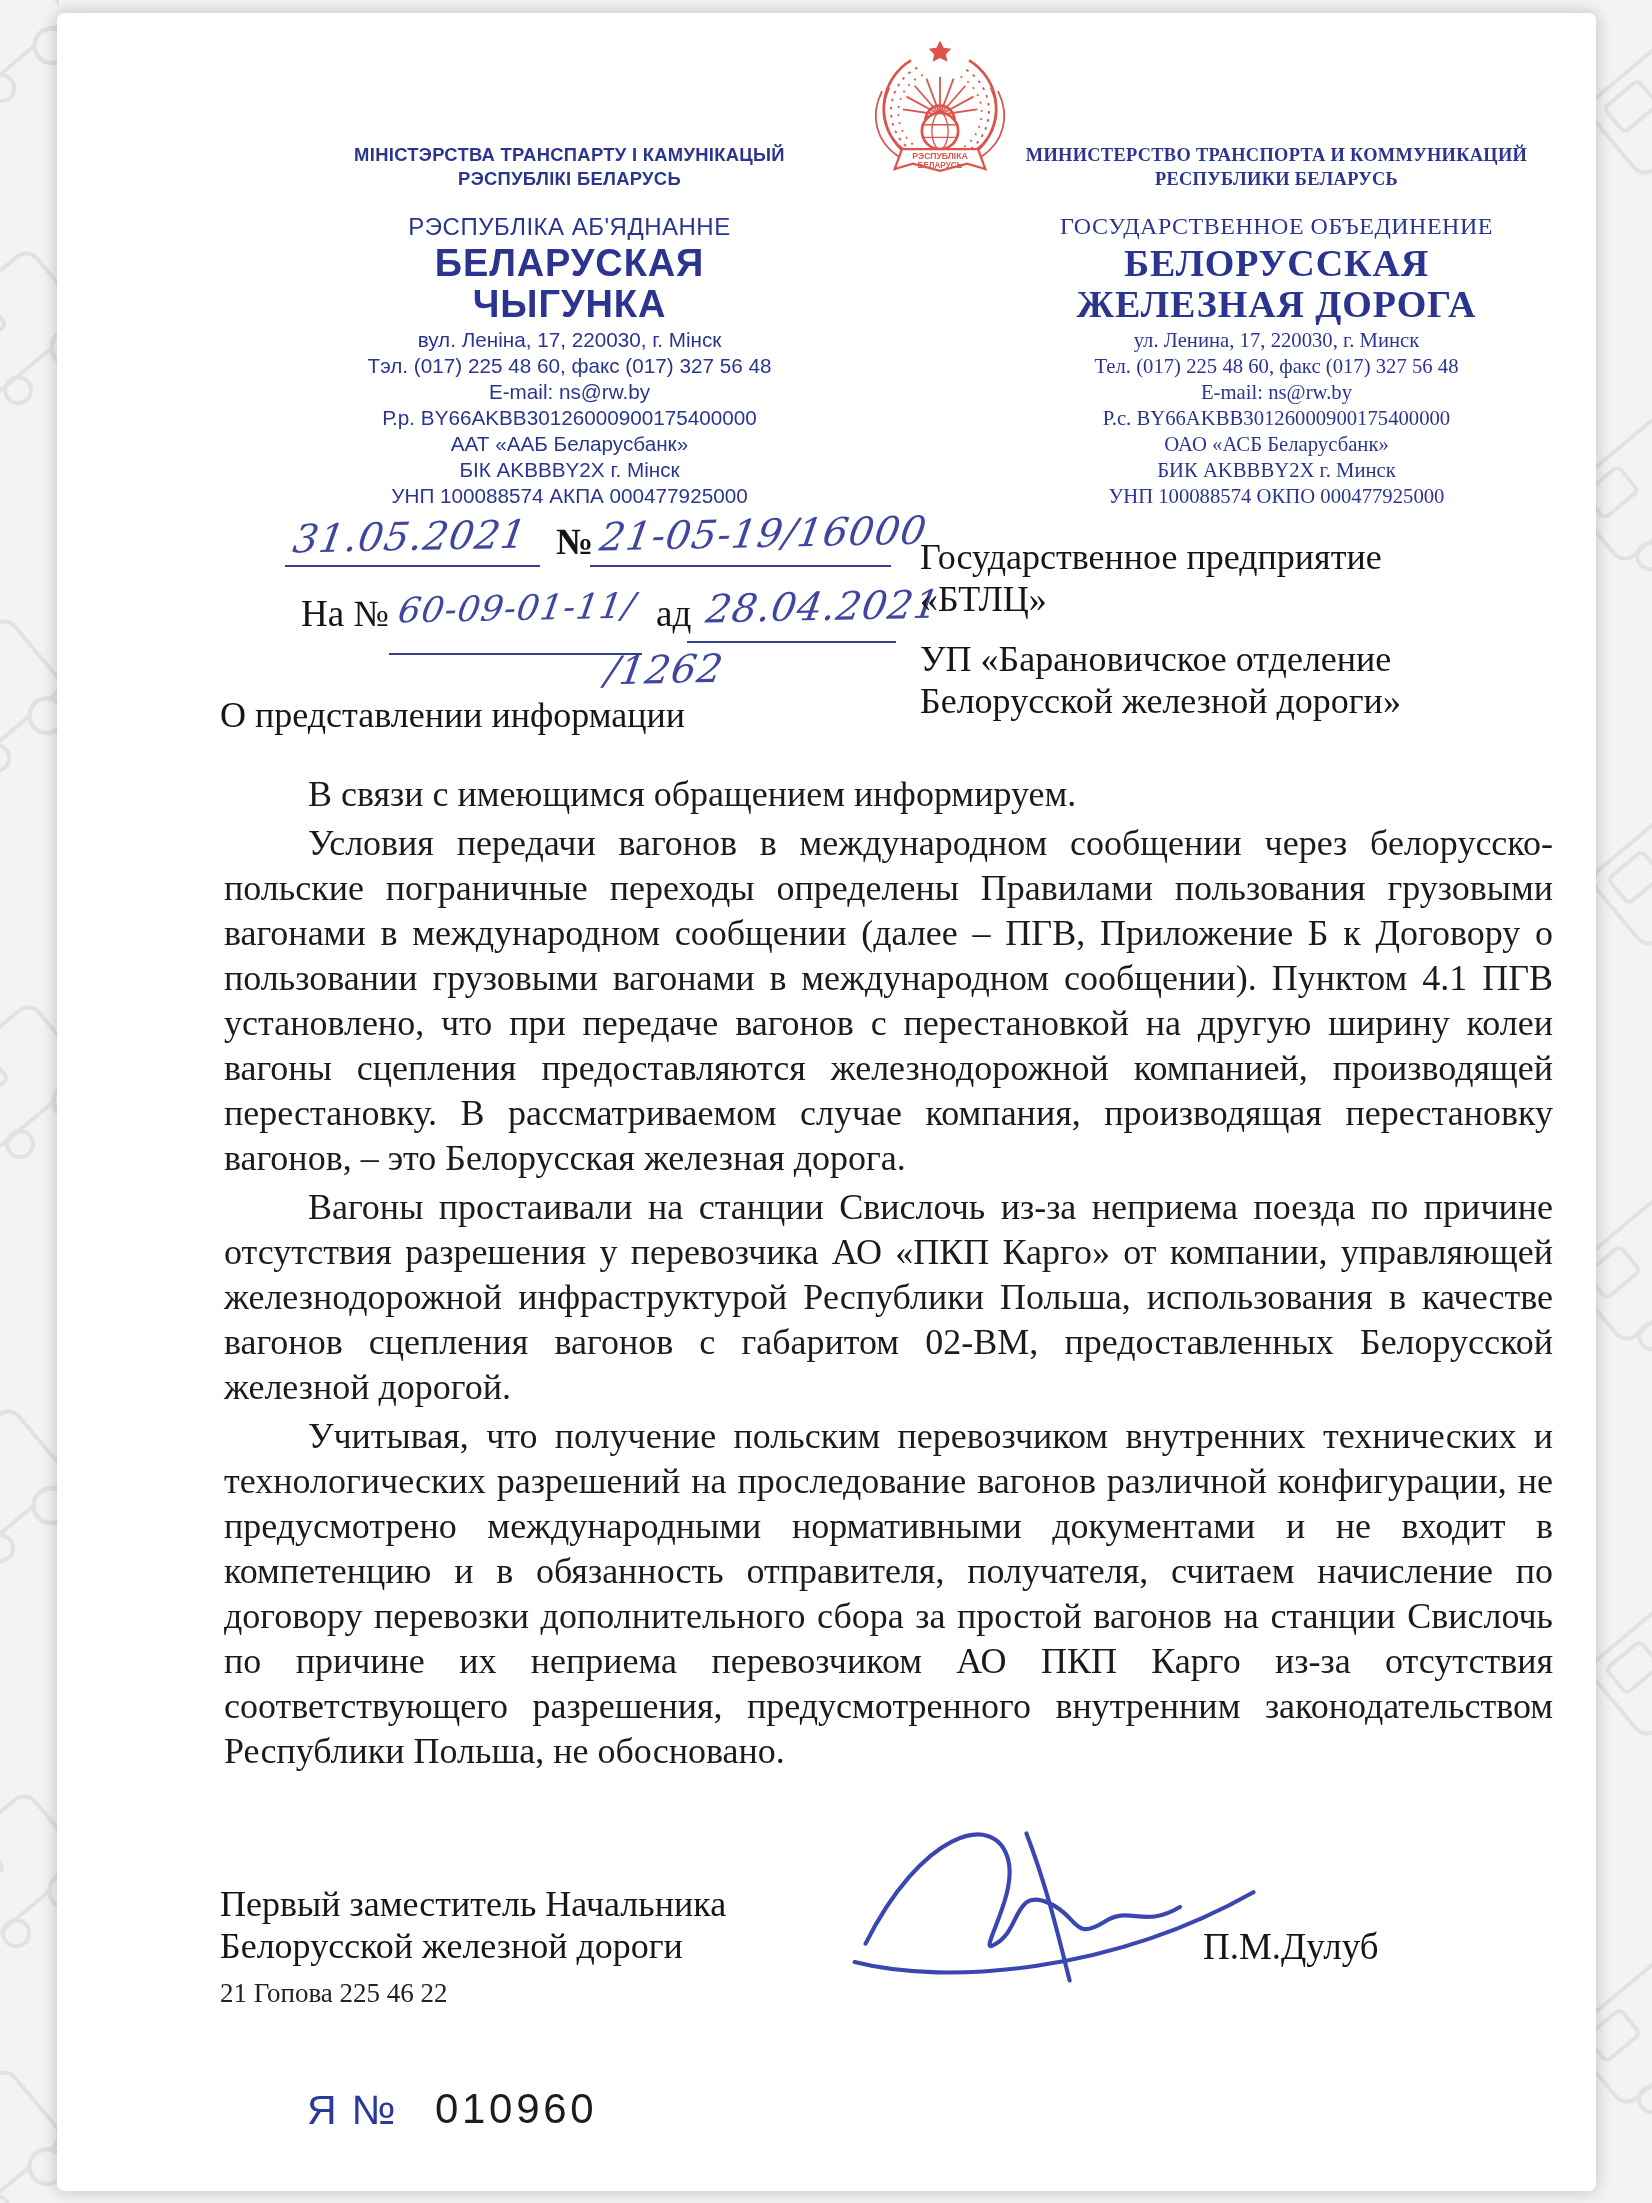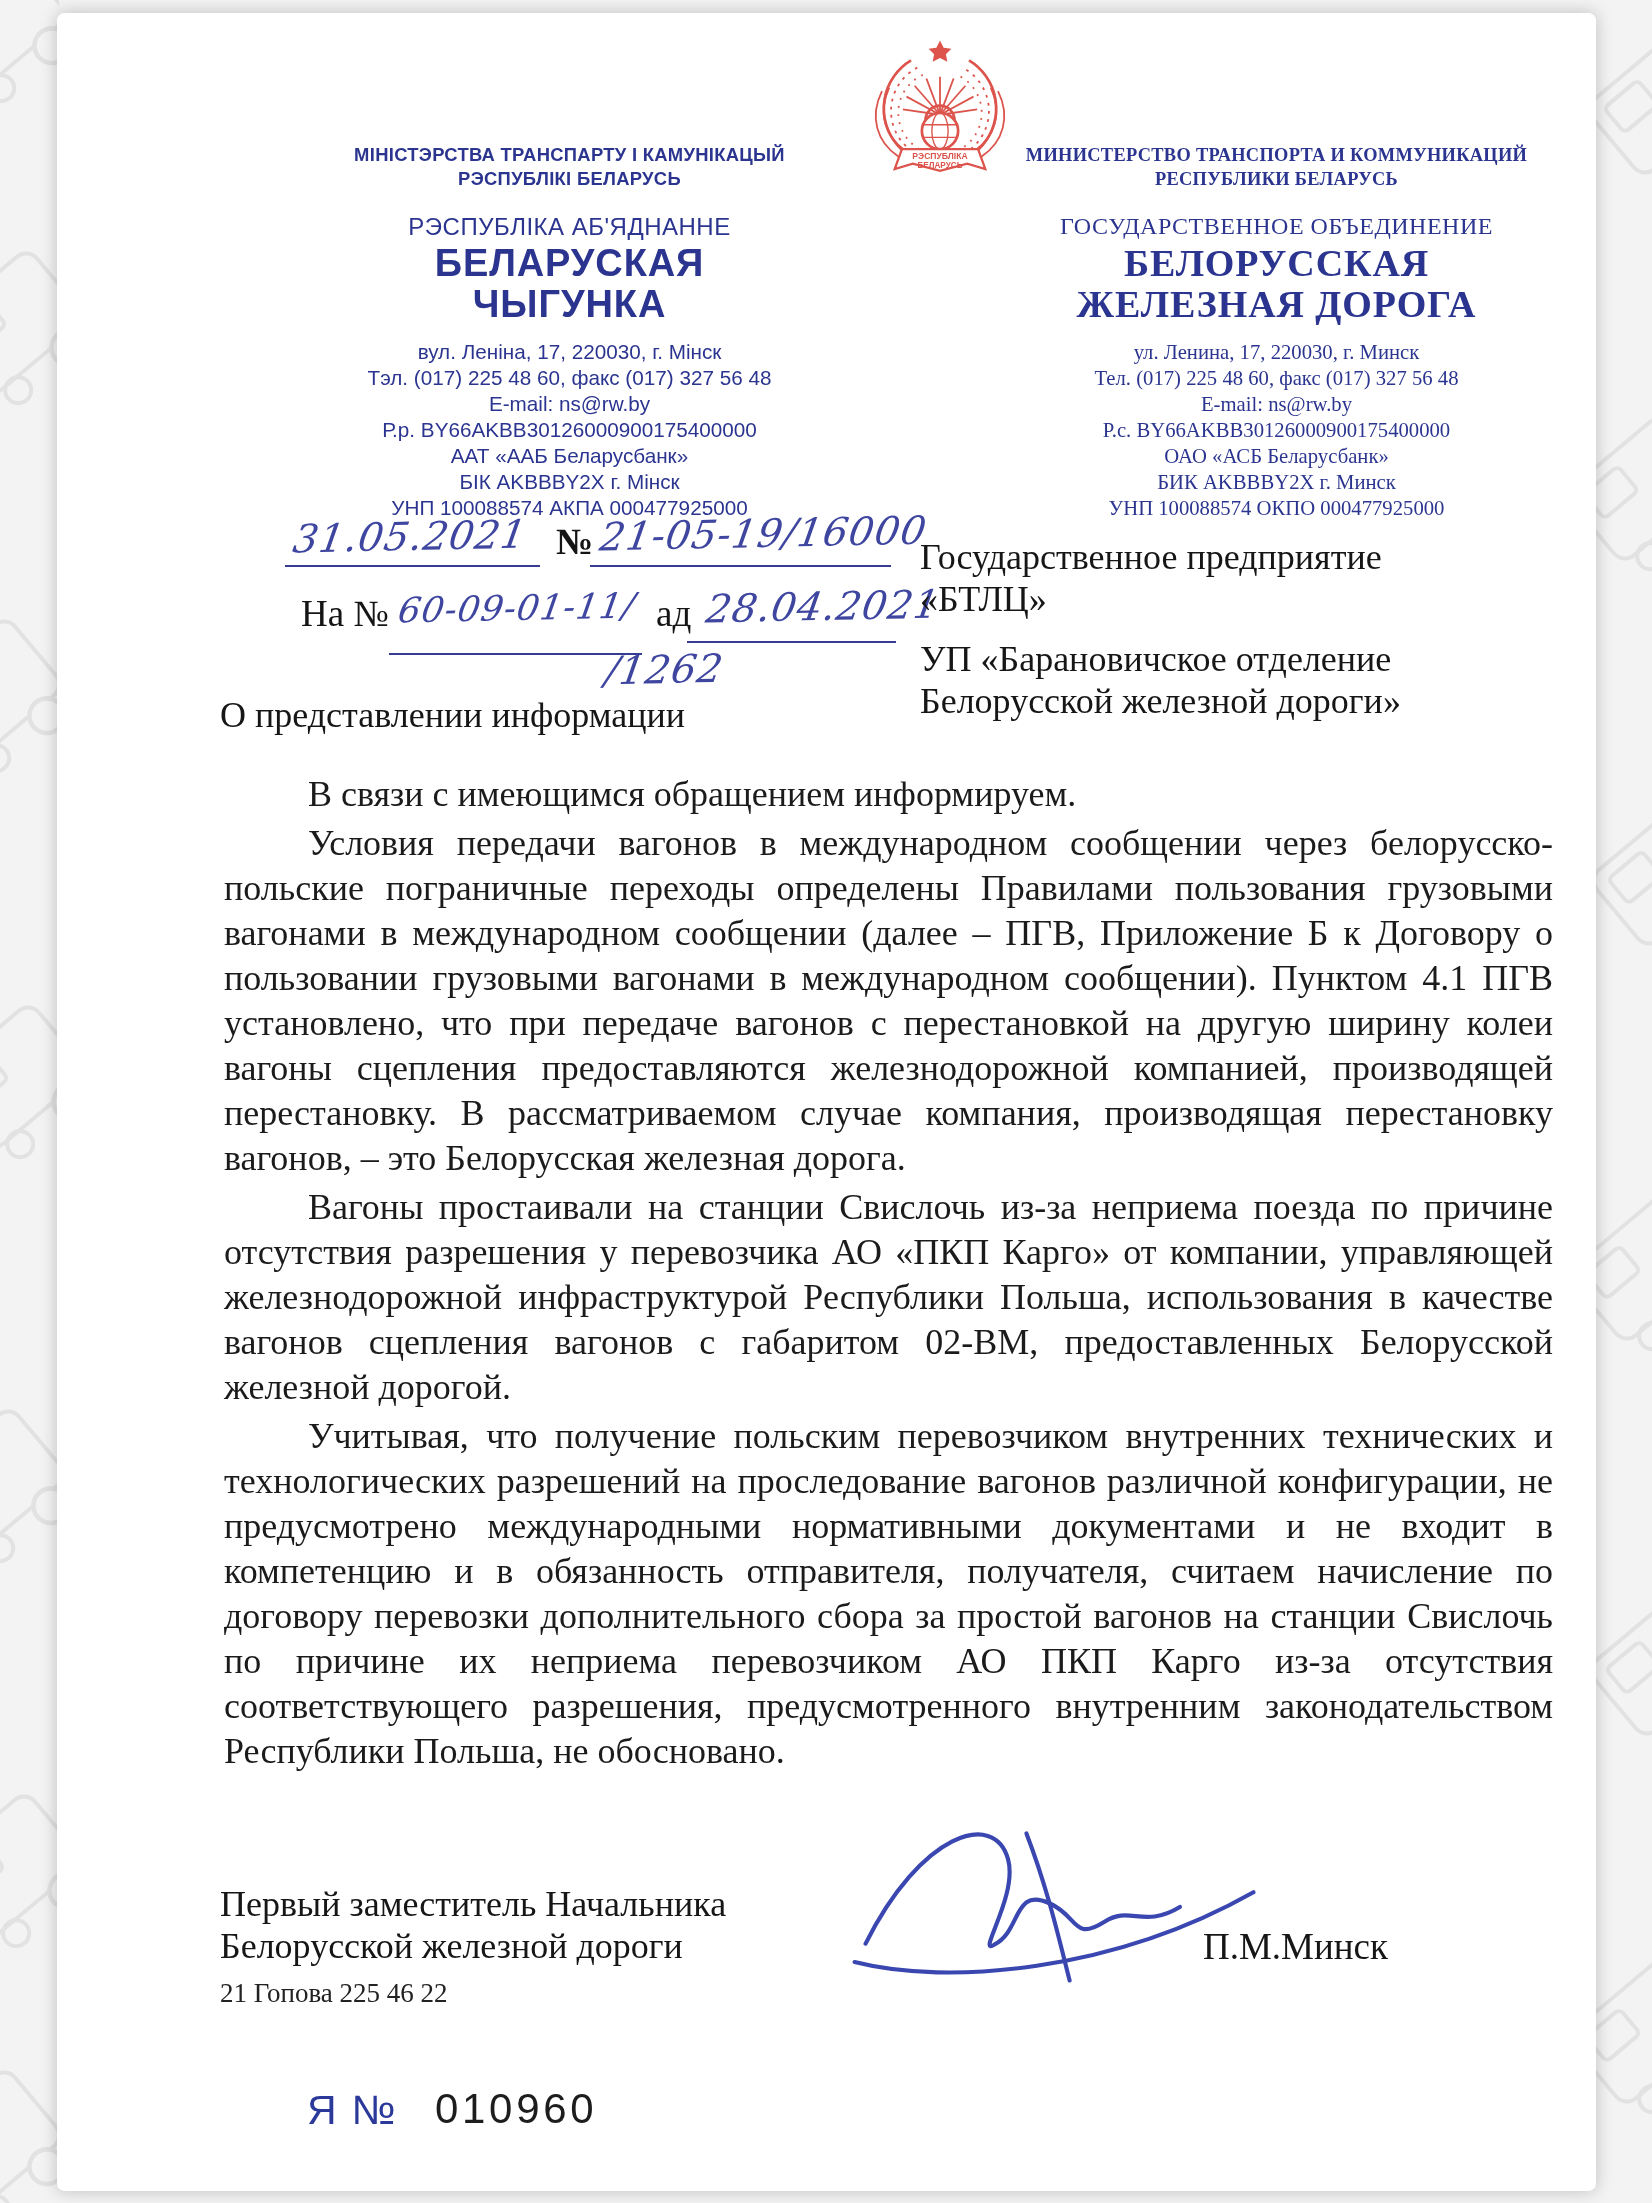--- a/index.html
+++ b/index.html
@@ -16,21 +16,21 @@
          border:4.6px solid #e2e2e2;border-radius:50%;box-shadow:66px 0 0 0 #f3f3f3, 66px 0 0 4.6px #e2e2e2;}
   
   .sheet{position:absolute;left:57px;top:13px;width:1539px;height:2178px;background:#ffffff;
          border-radius:7.3px;box-shadow:0 0 16.5px rgba(0,0,0,.22);}
   
   .col{position:absolute;top:130px;width:643px;text-align:center;color:#2b3590;}
   .col-left{left:191px;} .col-right{left:898px;font-family:Liberation Serif, serif;}
   .ministry{font-size:18.4px;line-height:24px;font-weight:bold;letter-spacing:0.3px;}
   .org-type{font-size:24px;line-height:27.5px;margin-top:22px;letter-spacing:0.5px;}
   .org-name{font-size:38px;line-height:41px;font-weight:bold;letter-spacing:0.9px;margin-top:2px;}
-  .contact{font-size:20.7px;line-height:26px;margin-top:14px;}
+  .contact{font-size:20.7px;line-height:26px;margin-top:2px;}
   
   .emblem{position:absolute;left:804px;top:22px;}
   
   .lbl{position:absolute;font-family:"Liberation Serif",serif;font-size:37px;color:#151515;white-space:nowrap;}
   .hw{position:absolute;font-family:"DejaVu Serif",serif;font-style:italic;font-size:39px;
       color:#3f46a0;white-space:nowrap;transform:skewX(-10deg) rotate(-1.2deg);letter-spacing:0.9px;}
   .uline{position:absolute;height:0;border-bottom:2.8px solid #353c92;}
   .subject{position:absolute;left:163px;top:681px;font-family:"Liberation Serif",serif;
       font-size:36px;color:#161616;white-space:nowrap;}
   
@@ -194,20 +194,20 @@
     <div class="sig-contact">21 Гопова 225 46 22</div>
 
     <svg class="sig-svg" width="432" height="193" viewBox="0 0 470 210">
       <g fill="none" stroke="#3a47b0" stroke-width="4.5" stroke-linecap="round">
         <path d="M30 152 C90 32 170 6 185 60 C196 100 150 166 170 153 C200 138 190 90 230 108 C262 122 255 150 290 128 C318 110 332 136 372 112"></path>
         <path d="M18 172 C120 198 300 182 452 96"></path>
         <path d="M205 32 C228 92 240 145 252 192"></path>
       </g>
     </svg>
 
-    <div class="sig-name">П.М.Минск</div>
+    <div class="sig-name">П.М.Дулуб</div>
 
     <div class="stamp-label">Я №</div>
     <div class="stamp-value">010960</div>
 
   </div>
 </div>
 
 
 </body></html>

